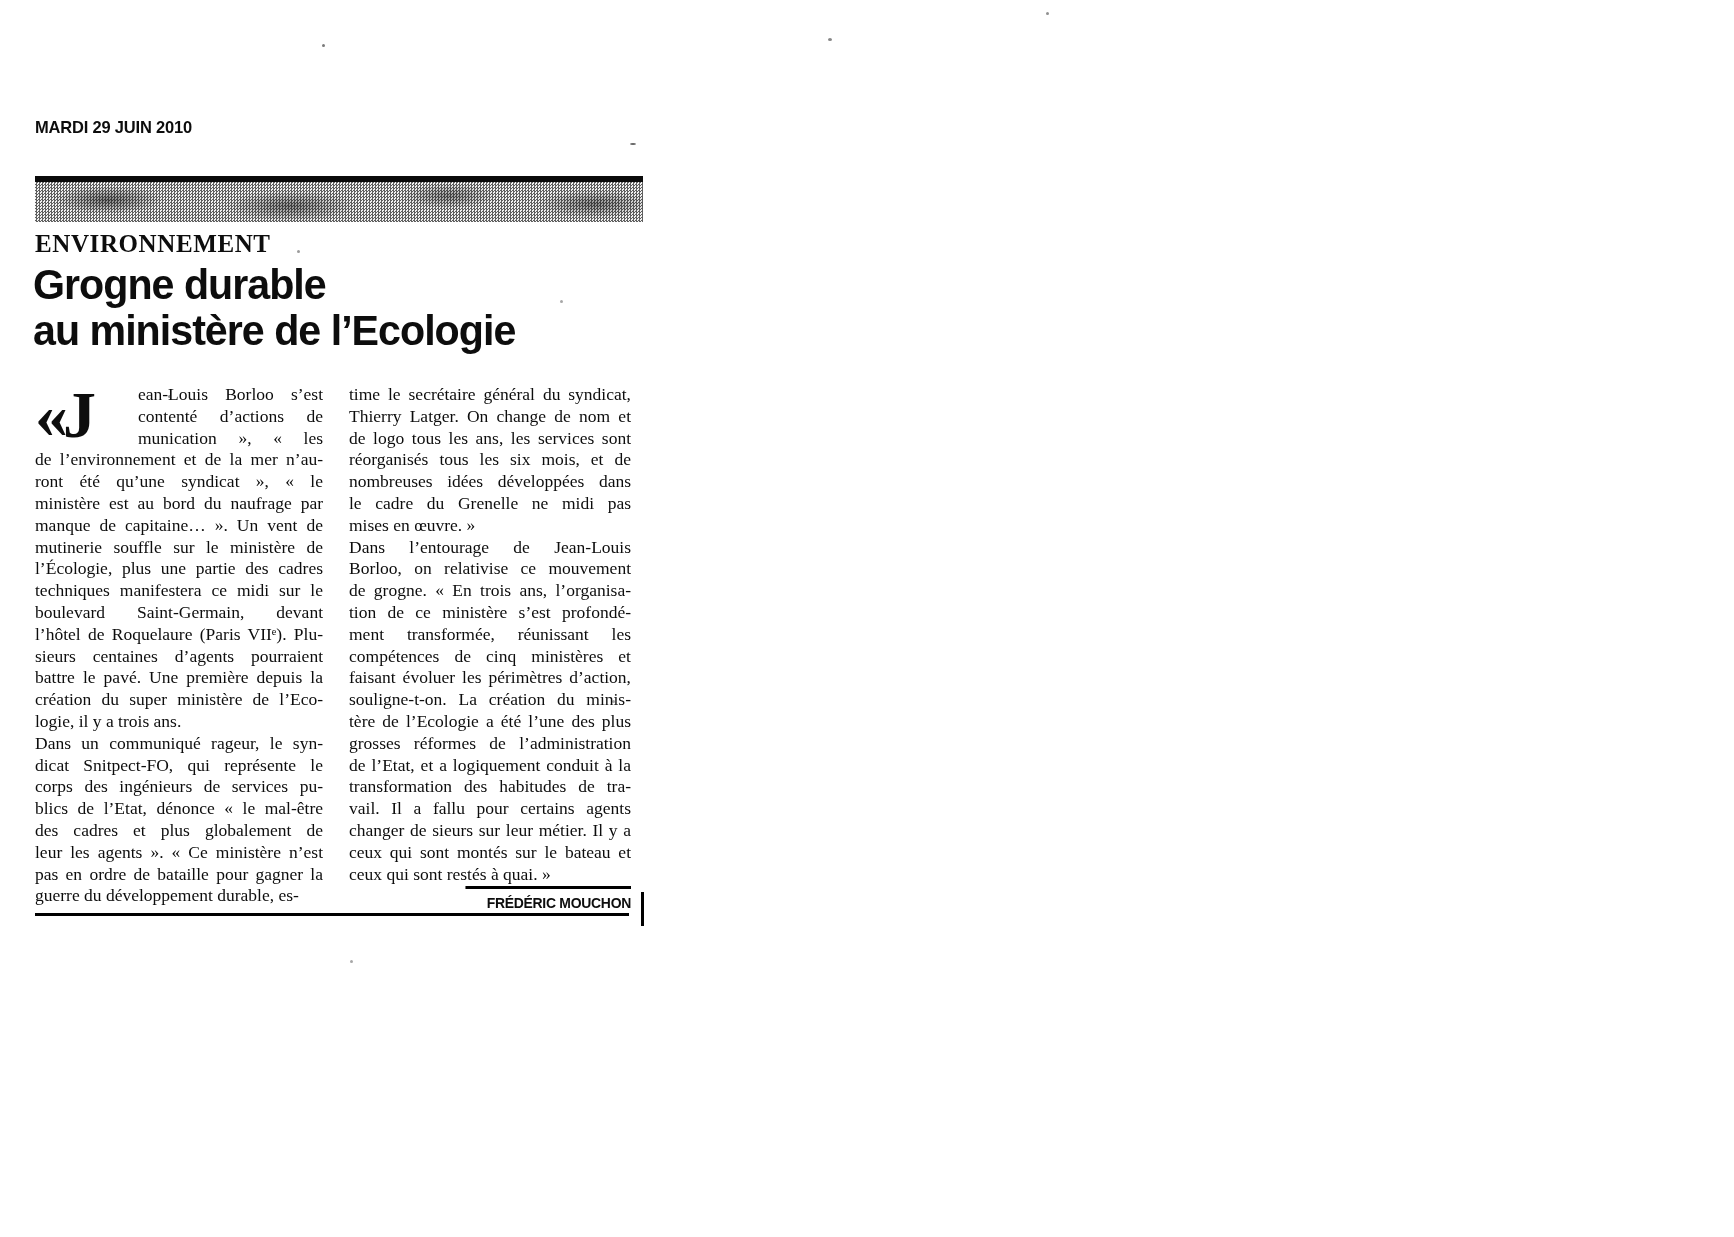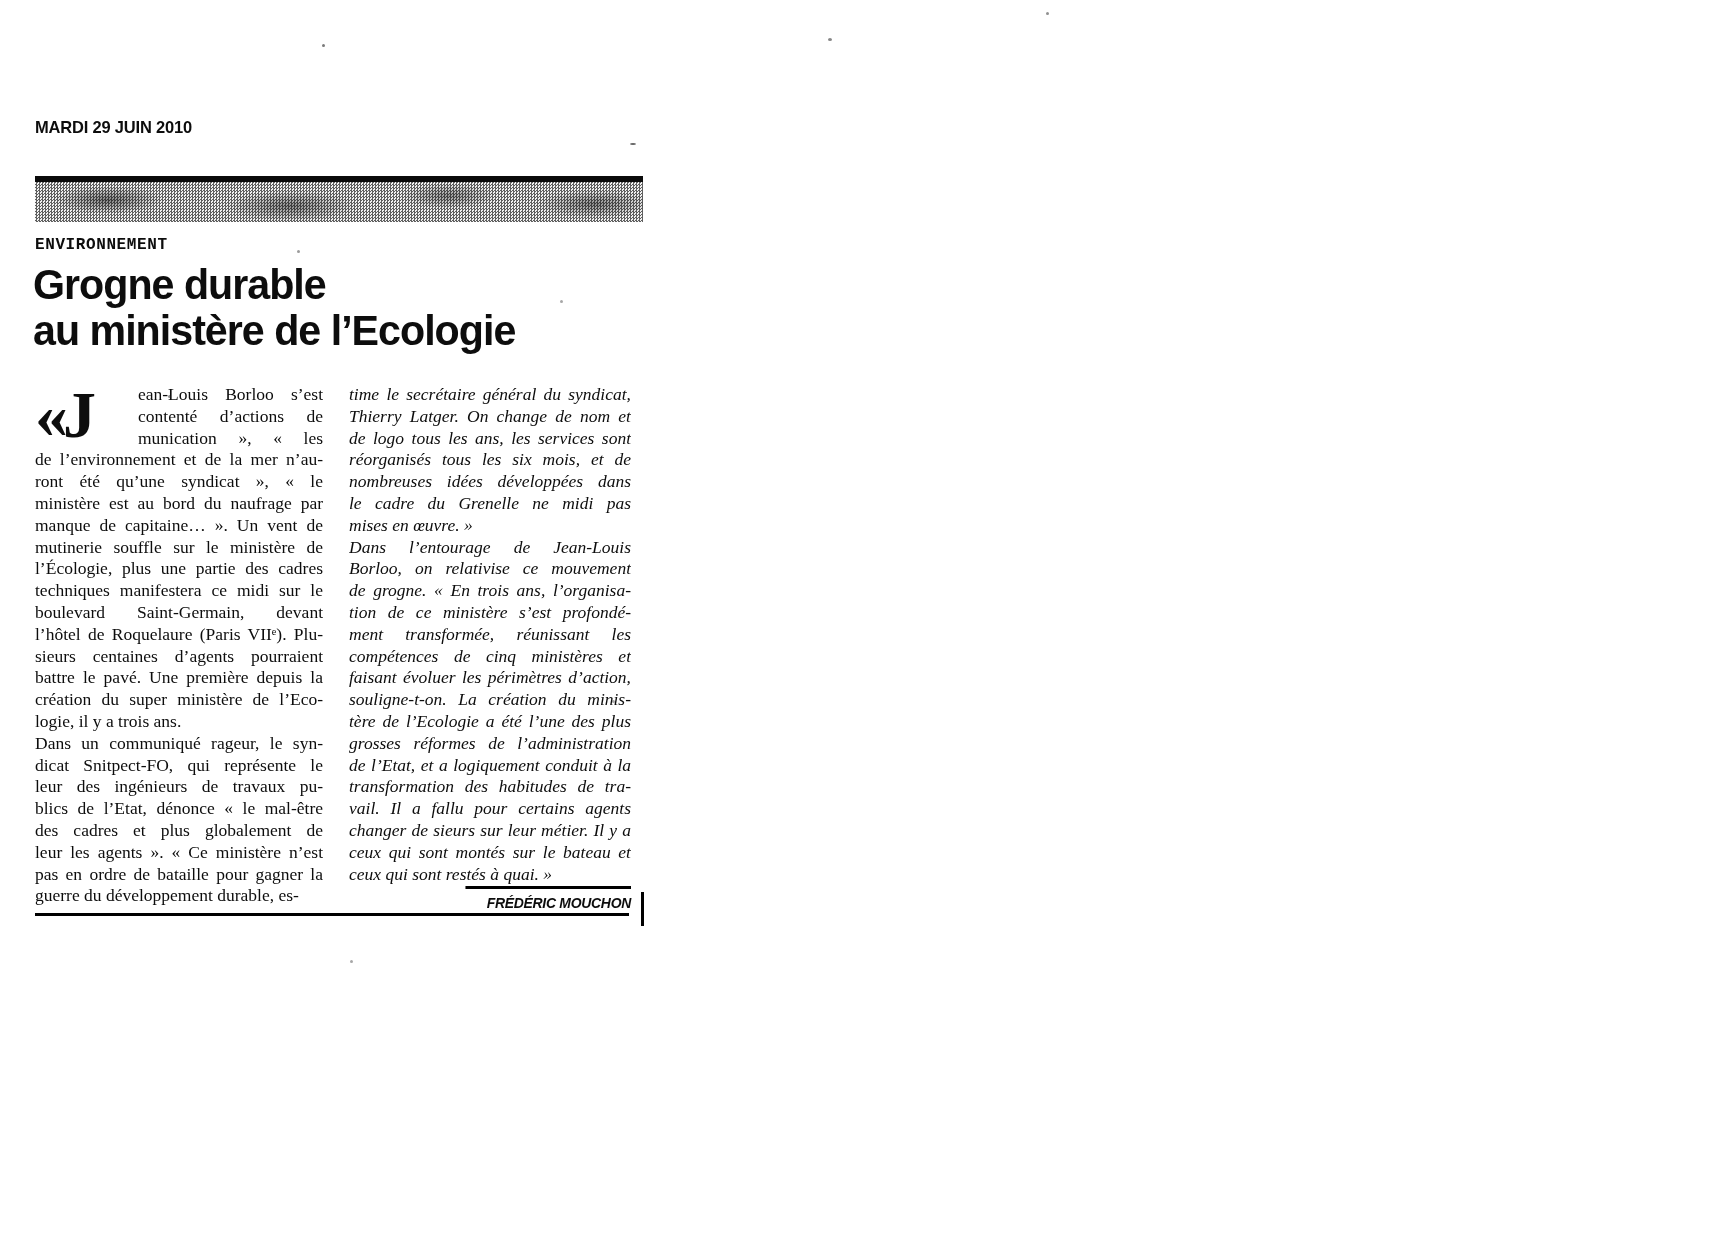--- a/index.html
+++ b/index.html
@@ -21,37 +21,37 @@
     border-top:6px solid #0a0a0a;
     background-image:
       radial-gradient(ellipse 80px 20px at 12% 45%, rgba(10,10,10,.50), rgba(10,10,10,0) 70%),
       radial-gradient(ellipse 95px 22px at 42% 60%, rgba(10,10,10,.45), rgba(10,10,10,0) 70%),
       radial-gradient(ellipse 70px 18px at 68% 35%, rgba(10,10,10,.40), rgba(10,10,10,0) 70%),
       radial-gradient(ellipse 85px 20px at 92% 55%, rgba(10,10,10,.45), rgba(10,10,10,0) 70%),
       repeating-conic-gradient(#5f5f5f 0% 25%, #f2f2f2 0% 50%);
     background-size:auto, auto, auto, auto, 3px 3px;
   }
   .kicker {
-    position:absolute; left:35px; top:236px;
-    font-family:Liberation Mono, monospace; font-weight:bold;
-    font-size:16px; letter-spacing:0.6px;
+    position:absolute; left:35px; top:230px;
+    font-family:Liberation Serif, serif; font-weight:bold;
+    font-size:25px; letter-spacing:0.6px;
   }
   .headline {
     position:absolute; left:33px; top:262px;
     font-family:"Liberation Sans", sans-serif; font-weight:bold;
     font-size:42px; line-height:46px; letter-spacing:-1px;
     transform:scaleX(.98); transform-origin:left top;
   }
   .body {
     position:absolute; left:35px; top:384px; width:596px;
     display:flex; gap:26px;
     font-size:17.5px; line-height:21.8px;
   }
   .col1 { width:288px; }
-  .col2 { width:282px;font-style:italic; }
+  .col2 { width:282px; }
   .dropcap {
     float:left; width:103px; height:64px;
     font-family:"Liberation Serif", serif; font-weight:bold;
     font-size:66px; line-height:58px; letter-spacing:-5px;
     padding-top:2px;
   }
   .line {
     text-align:justify; text-align-last:justify;
     height:21.8px; overflow:hidden;
   }
@@ -102,21 +102,21 @@
           <div class="line">l’Écologie, plus une partie des cadres</div>
           <div class="line">techniques manifestera ce midi sur le</div>
           <div class="line">boulevard Saint-Germain, devant</div>
           <div class="line">l’hôtel de Roquelaure (Paris VIIᵉ). Plu-</div>
           <div class="line">sieurs centaines d’agents pourraient</div>
           <div class="line">battre le pavé. Une première depuis la</div>
           <div class="line">création du super ministère de l’Eco-</div>
           <div class="line last">logie, il y a trois ans.</div>
           <div class="line">Dans un communiqué rageur, le syn-</div>
           <div class="line">dicat Snitpect-FO, qui représente le</div>
-          <div class="line">leur des ingénieurs de travaux pu-</div>
+          <div class="line">corps des ingénieurs de services pu-</div>
           <div class="line">blics de l’Etat, dénonce « le mal-être</div>
           <div class="line">des cadres et plus globalement de</div>
           <div class="line">leur les agents ». « Ce ministère n’est</div>
           <div class="line">pas en ordre de bataille pour gagner la</div>
           <div class="line last">guerre du développement durable, es-</div>
         </div>
     </div>
     <div class="col2">
       <div id="col2-lines">
           <div class="line">time le secrétaire général du syndicat,</div>

